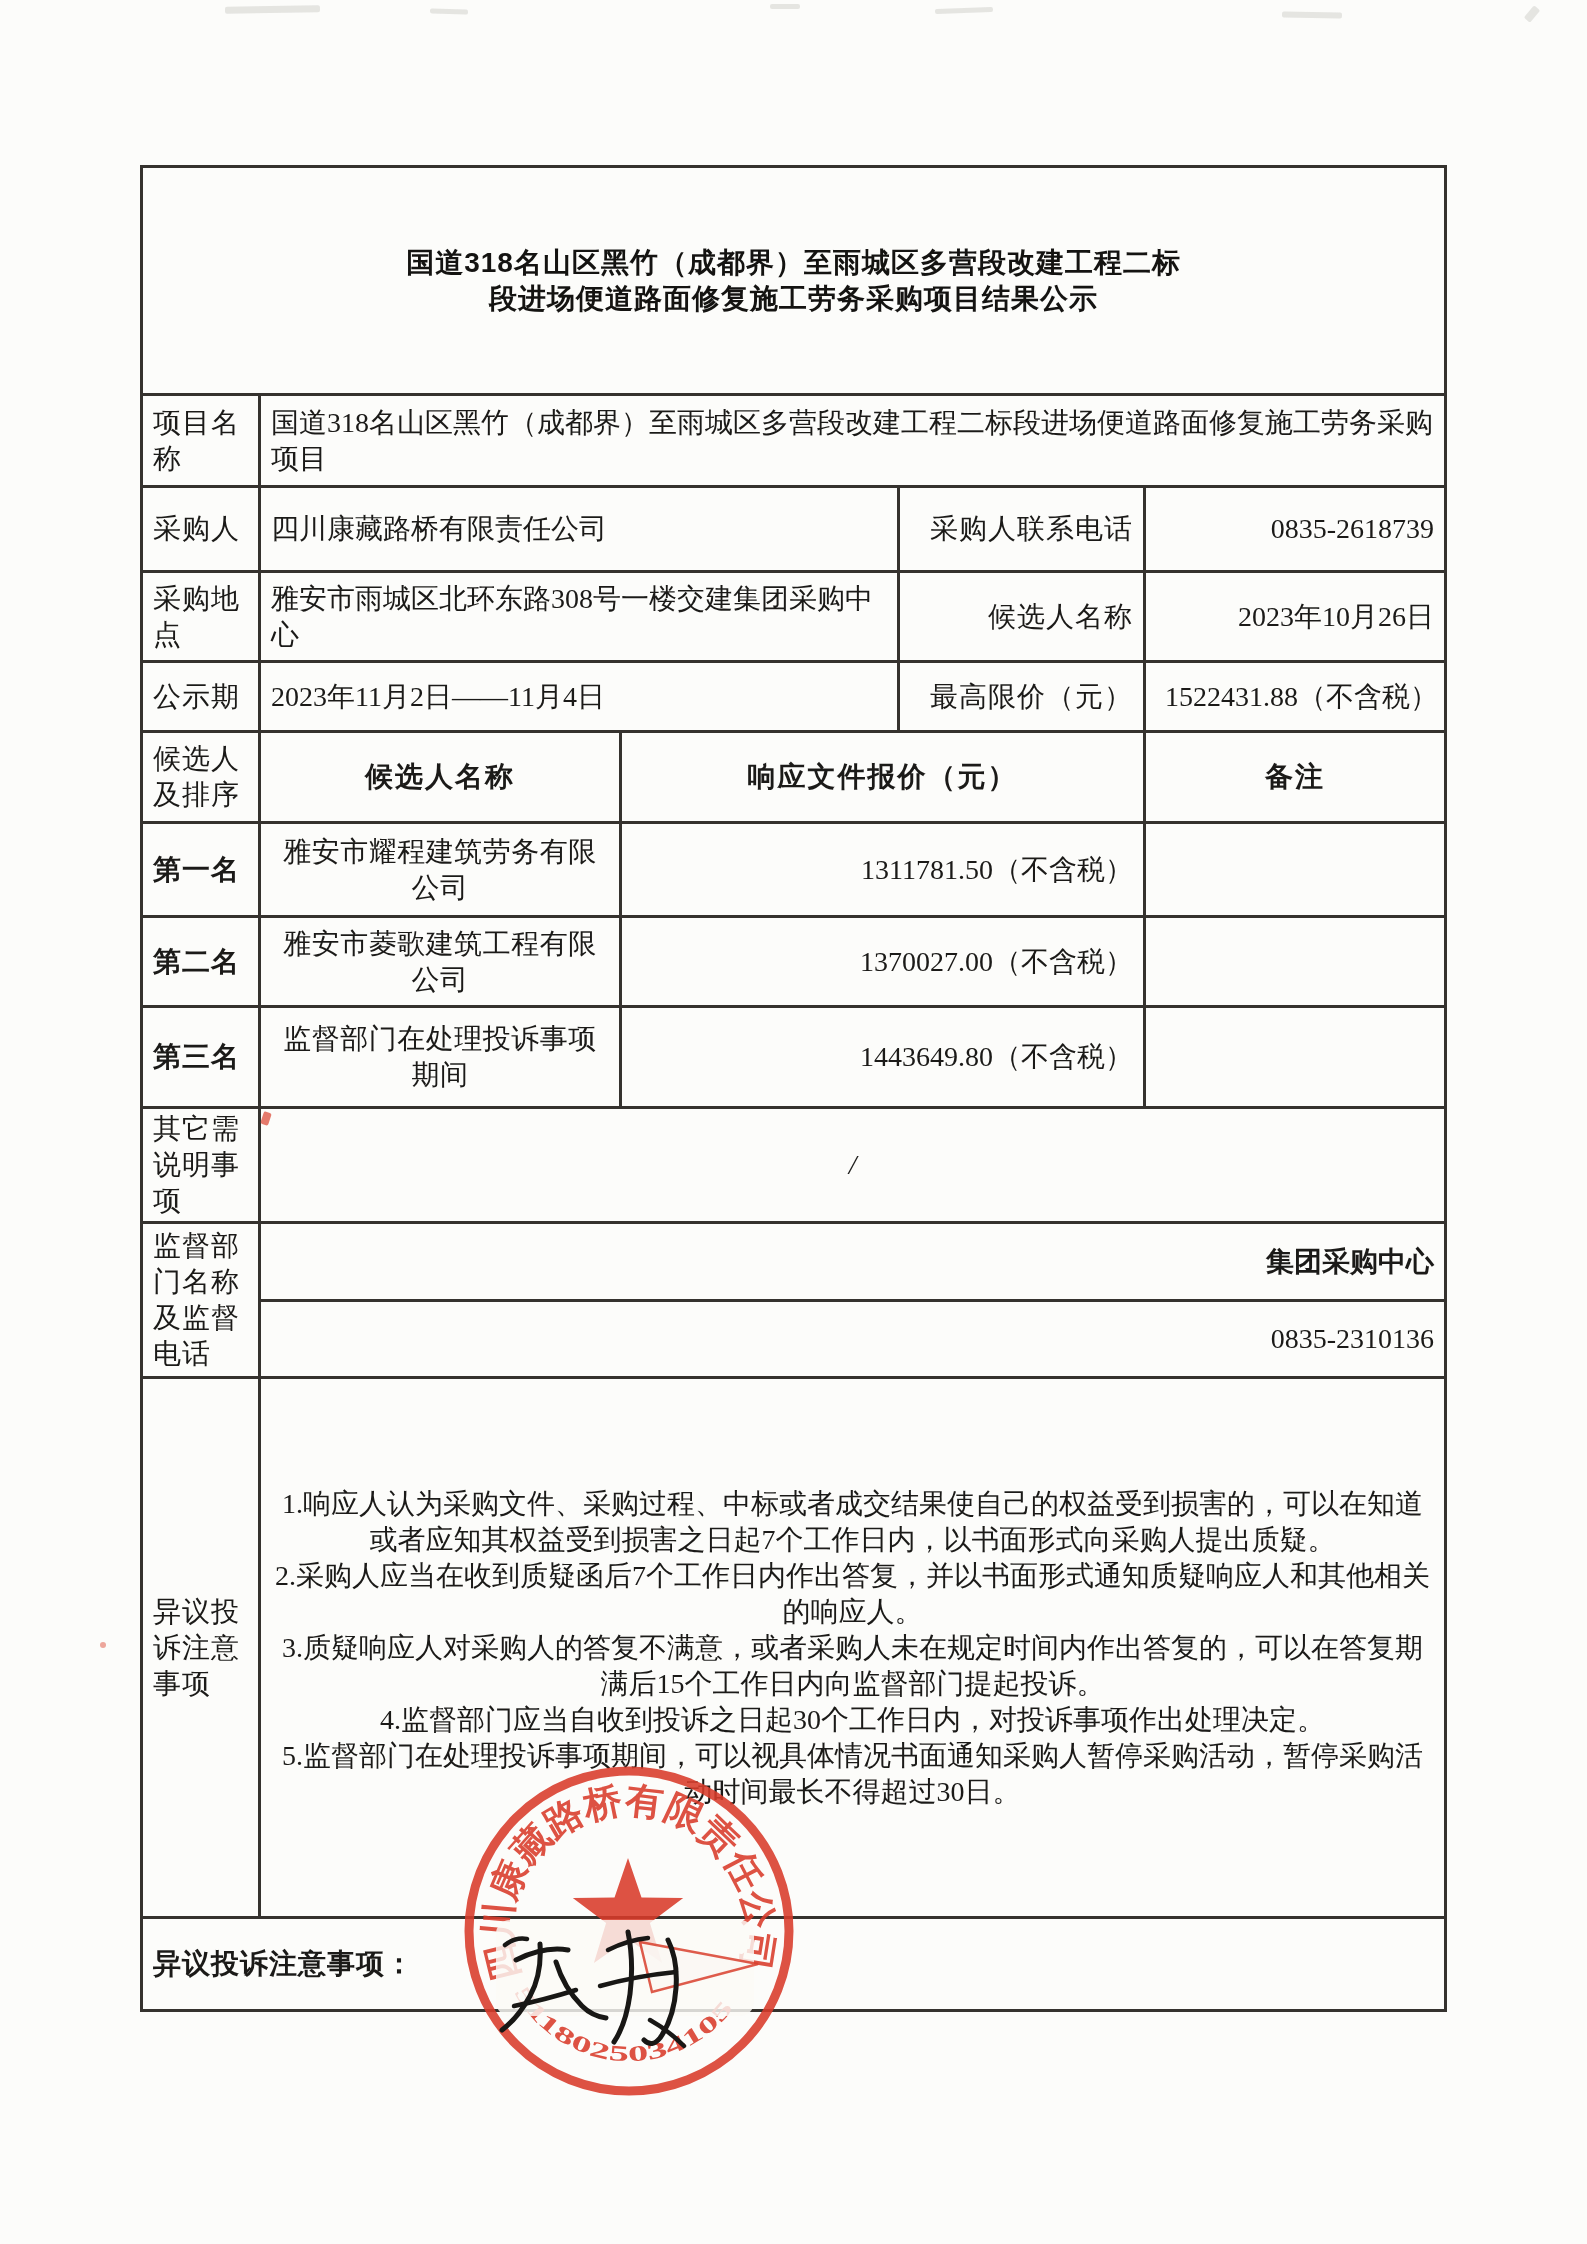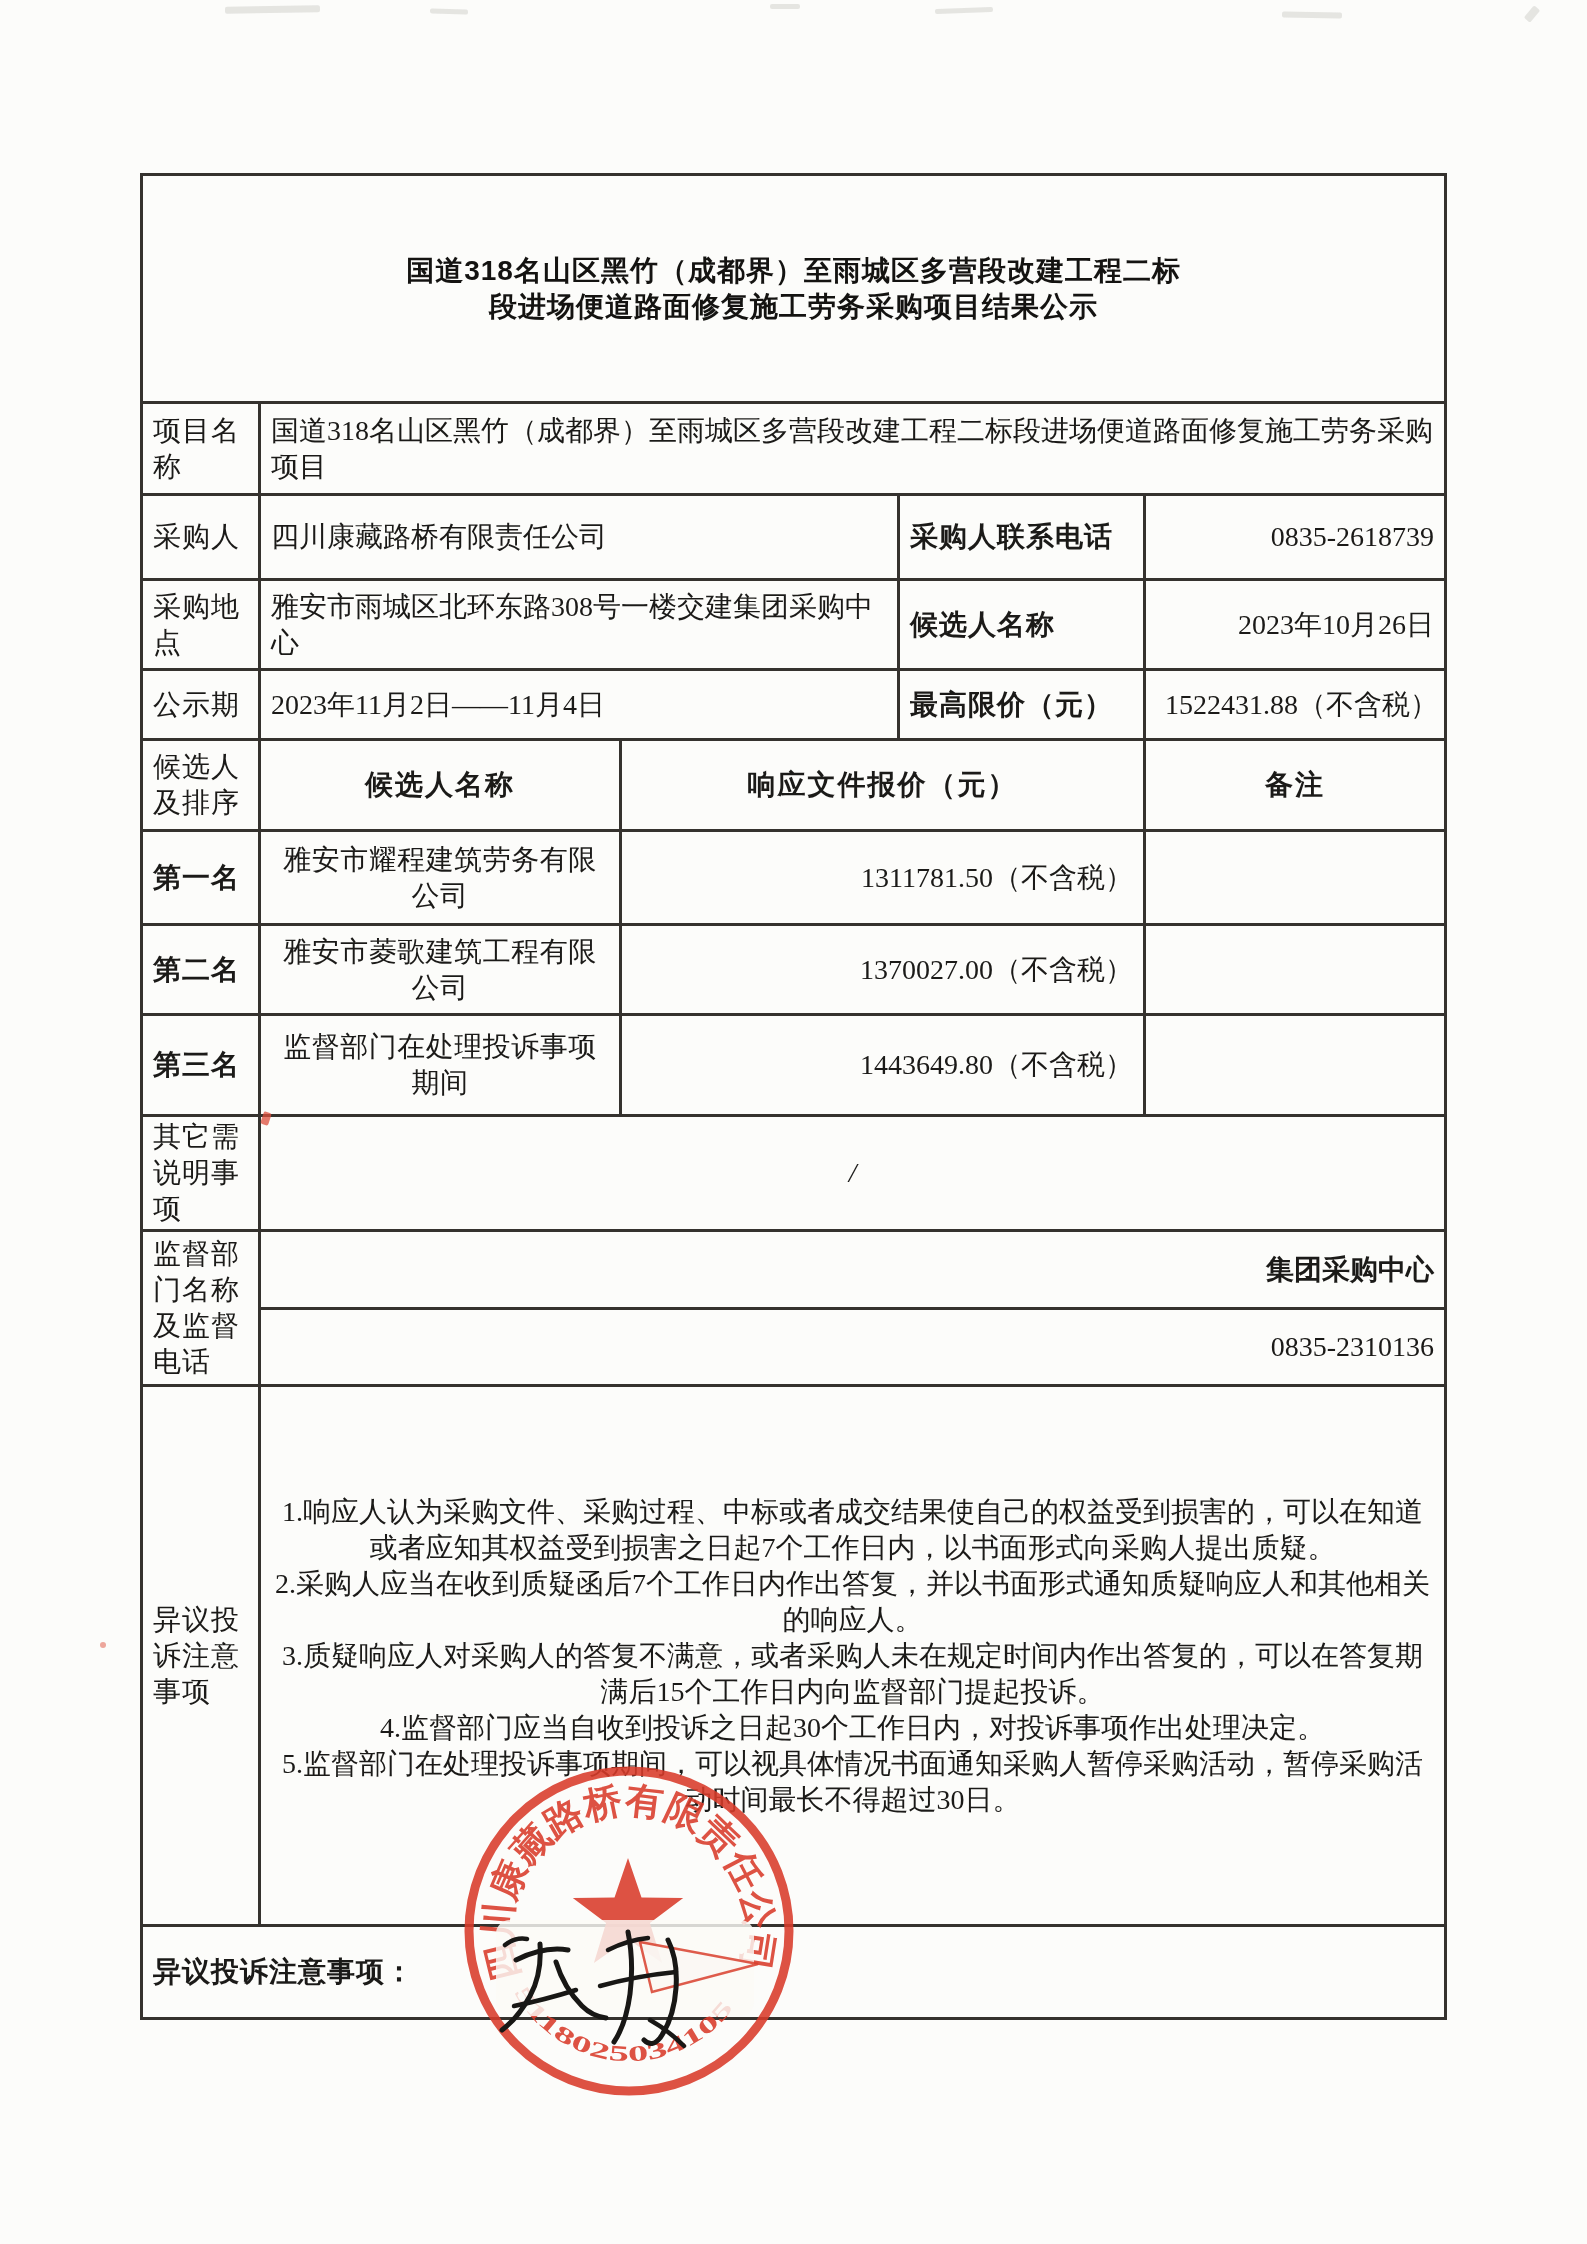--- a/index.html
+++ b/index.html
@@ -8,21 +8,21 @@
     width:1587px;height:2244px;
     background:#fcfcfa;
     overflow:hidden;
     font-family:"Liberation Serif","DejaVu Serif",serif;
     color:#1b1a18;
   }
   
   .noise{position:absolute;background:#b3b3af;opacity:.32;border-radius:2px;}
 
   table.doc{
-    position:absolute;left:140px;top:173px;
+    position:absolute;left:140px;top:165px;
     width:1304px;
     border-collapse:collapse;table-layout:fixed;
   }
   table.doc td{
     border:3px solid #35322e;
     padding:2px 10px;
     font-size:28px;
     line-height:36px;
     vertical-align:middle;
     overflow:hidden;
@@ -31,21 +31,21 @@
   td.title-cell{
     text-align:center;
     font-family:"Liberation Sans","DejaVu Sans",sans-serif;
     font-weight:700;
     font-size:46px;
     line-height:57px;
     letter-spacing:1px;
     color:#141311;
   }
   td.lbl{font-weight:400;padding:2px 6px;letter-spacing:1px;}
-  td.lbl2{font-weight:700;text-align:left;letter-spacing:1px;}
+  td.lbl2{font-weight:400;text-align:right;letter-spacing:1px;}
   td.ctr{text-align:right;}
   td.rank{font-weight:700;text-align:left;letter-spacing:1px;}
   td.cand-name{font-weight:400;text-align:center;letter-spacing:0.5px;}
   td.hdr{font-weight:700;text-align:center;letter-spacing:2px;}
   td.notes-cell{line-height:39px;padding:6px 12px;}
   .note-line{text-align:center;}
   td.slash-cell{text-align:center;font-style:italic;font-size:32px;position:relative;}
   td.sign-cell{font-size:30px;font-weight:700;letter-spacing:1px;padding-left:10px;}
 
   .stamp-layer{position:absolute;left:0;top:0;pointer-events:none;}

